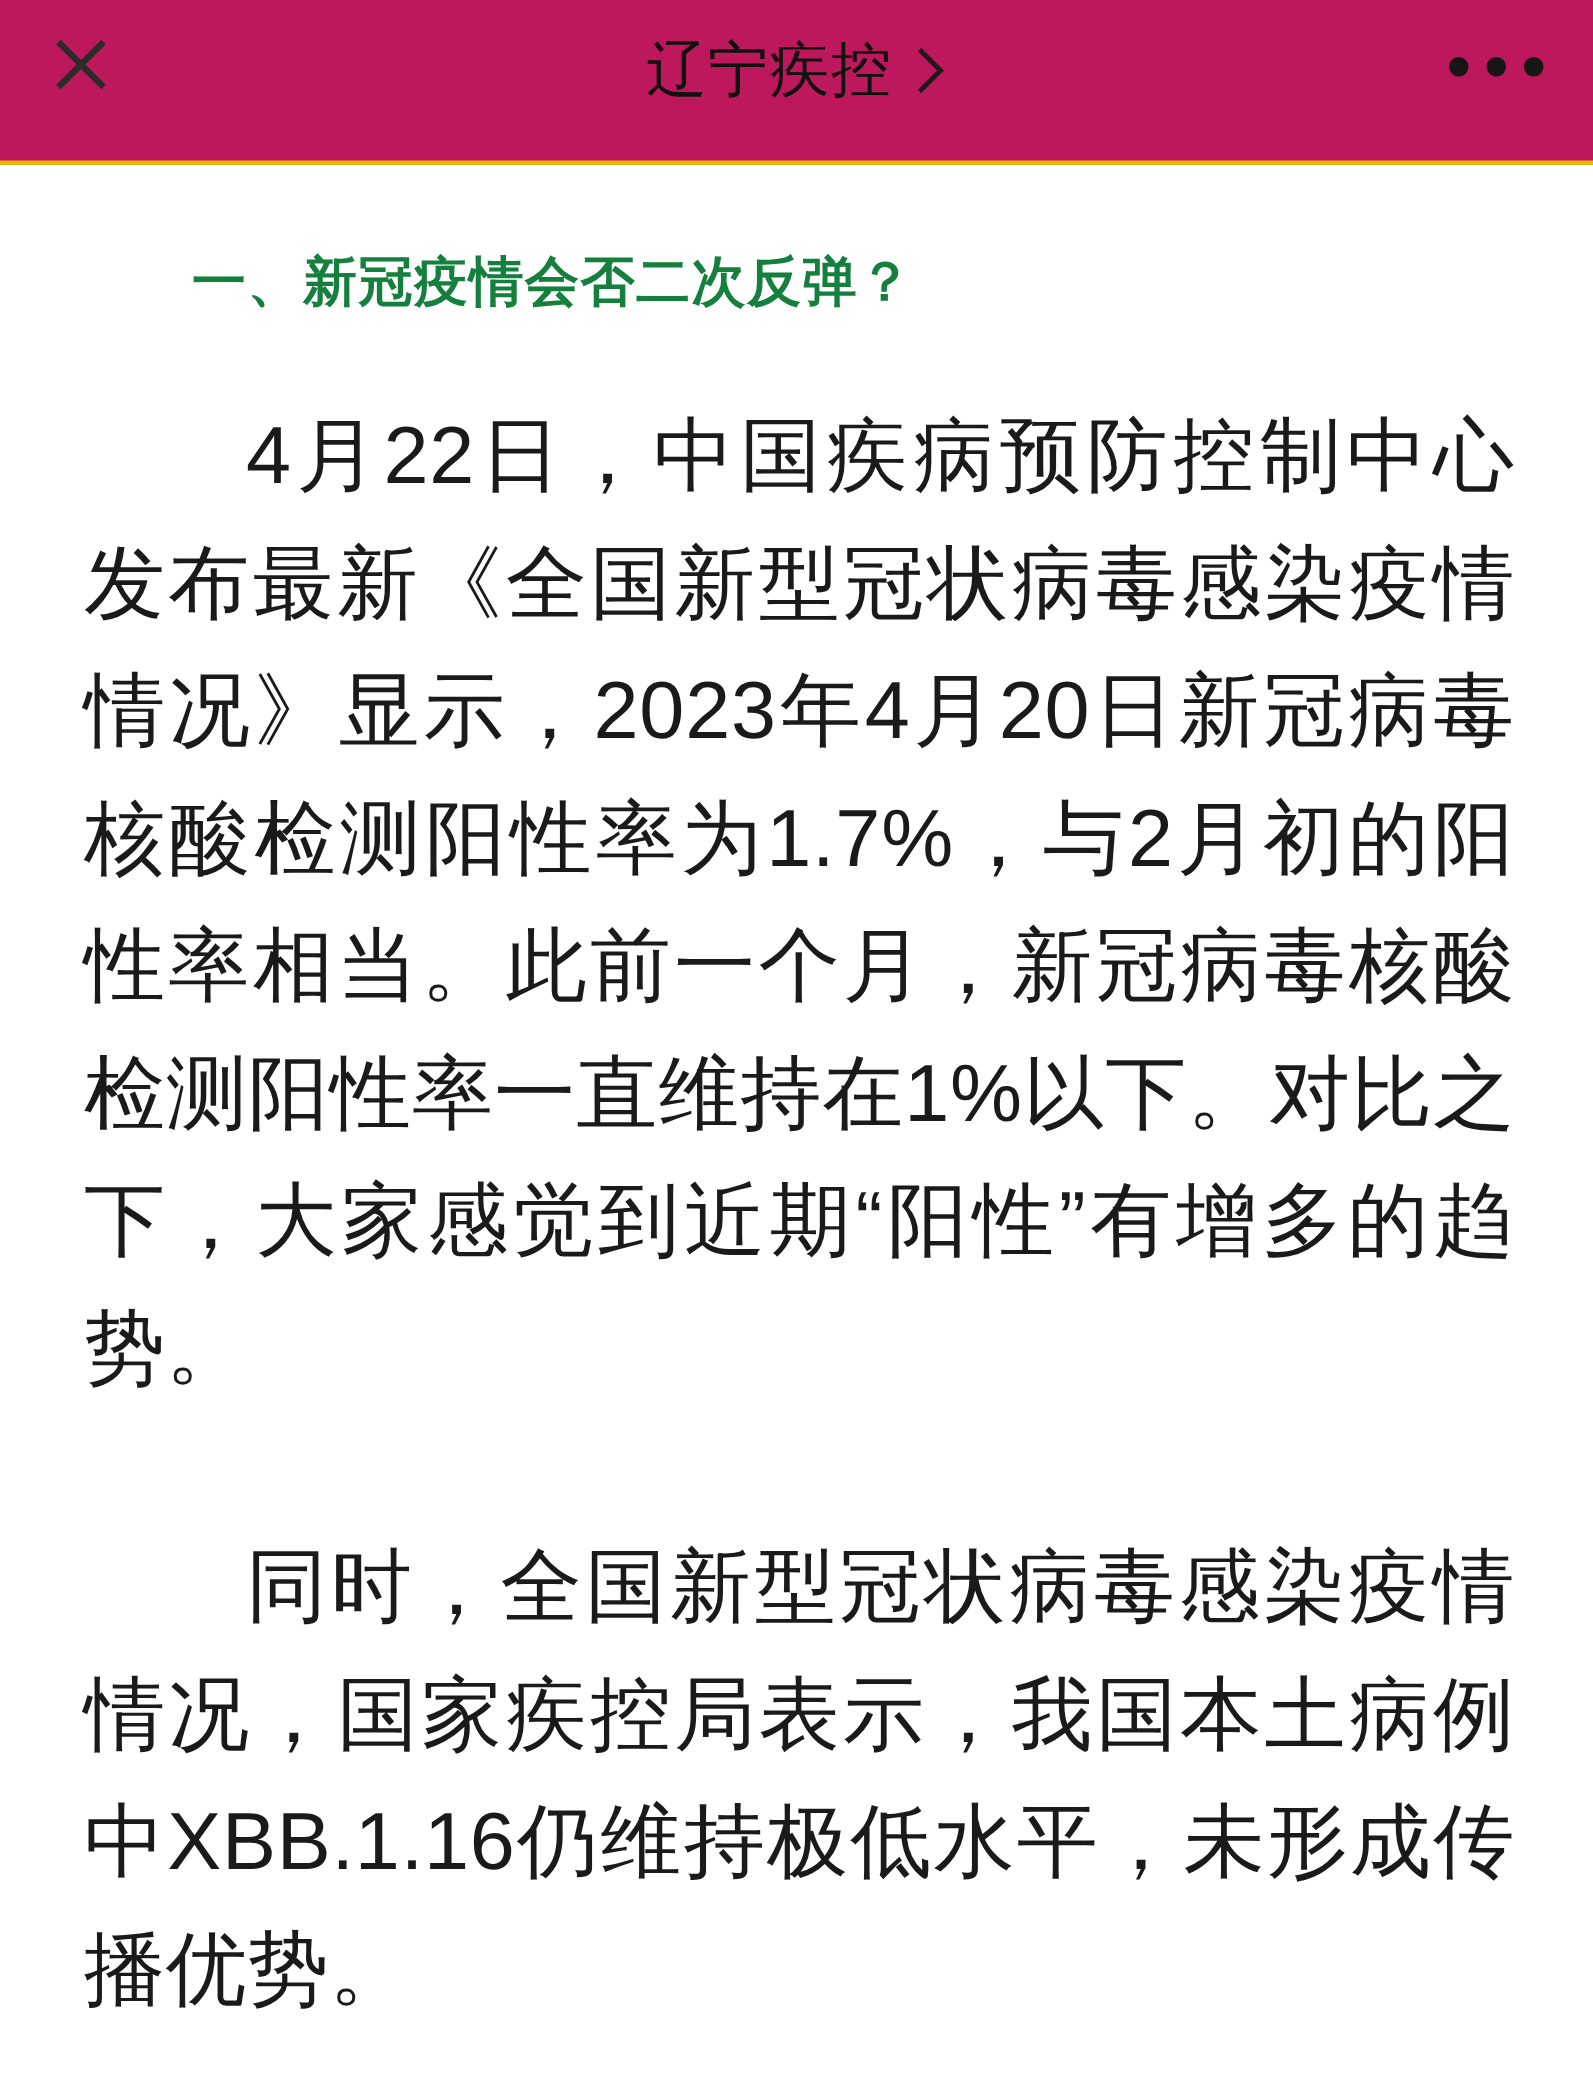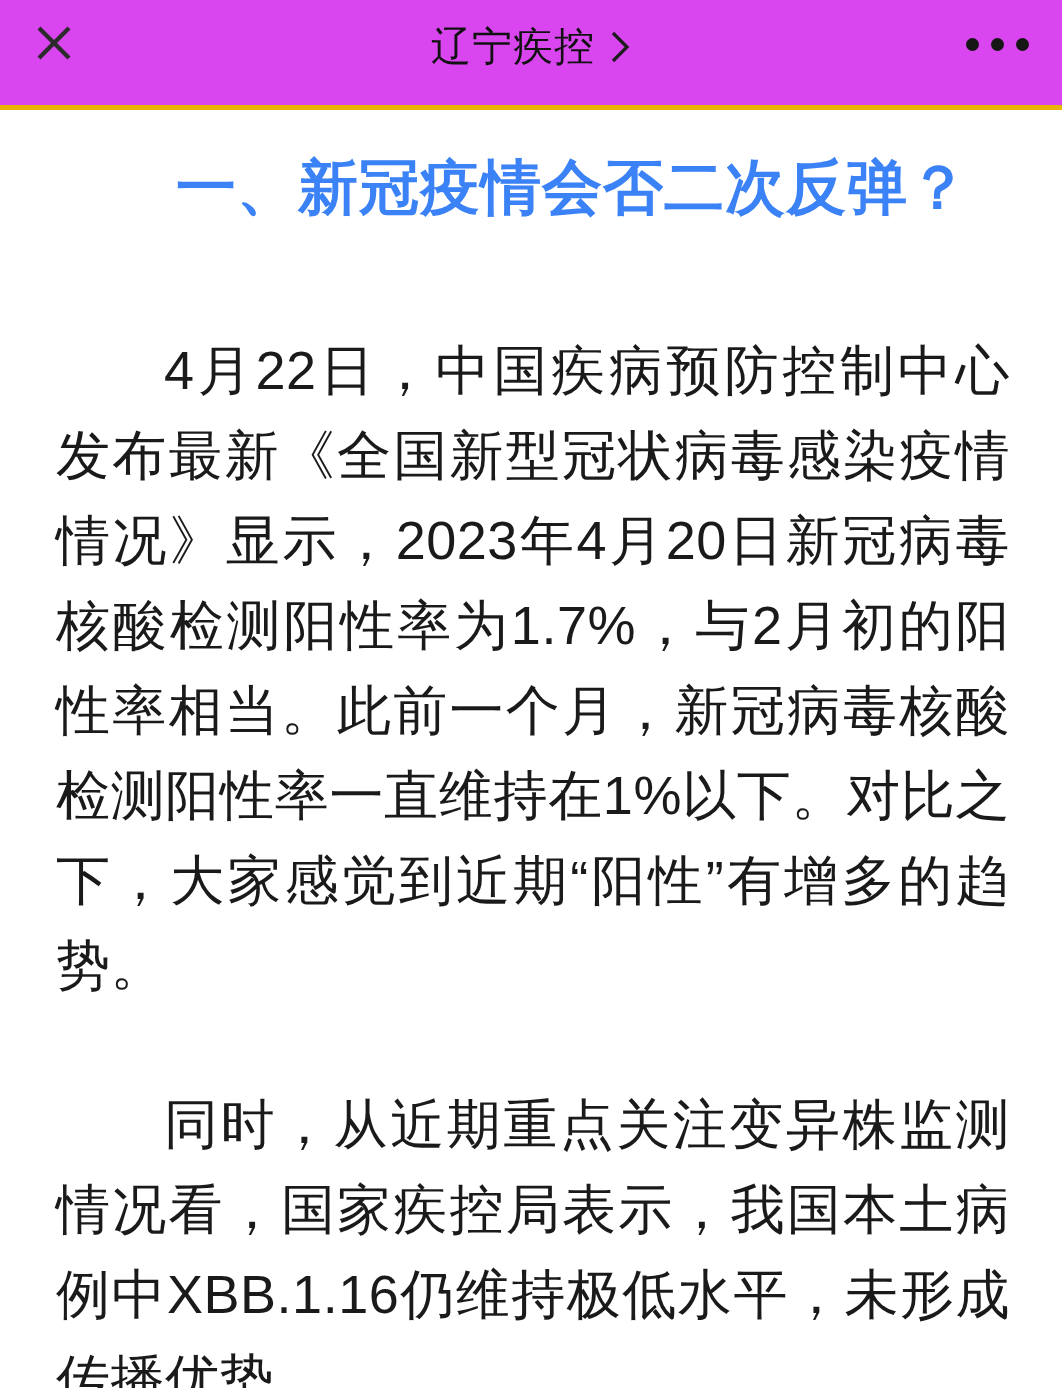--- a/index.html
+++ b/index.html
@@ -11,22 +11,22 @@
     font-family: "Liberation Sans", "DejaVu Sans", sans-serif;
     color: #191919;
     overflow: hidden;
     position: relative;
   }
 
   
   .header {
     height: 110px;
     width: 100%;
-    background: #d946ef;
-    border-bottom: 5px solid #eab308;
+    background: #be185d;
+    border-bottom: 3px solid #eab308;
     display: flex;
     align-items: center;
     position: relative;
   }
   .close-btn {
     position: absolute;
     left: 18px;
     top: 8px;
     width: 72px;
     height: 72px;
@@ -77,26 +77,26 @@
     height: 13px;
     border-radius: 50%;
     background: #161616;
   }
 
   
   .article {
     padding: 44px 52px 0 56px;
   }
   .article h1 {
-    font-size: 60px;
+    font-size: 36px;
     line-height: 68px;
     font-weight: 700;
-    color: #3b82f6;
+    color: #15803d;
     text-indent: 2em;
-    margin-bottom: 106px;
+    margin-bottom: 40px;
     letter-spacing: 1px;
   }
   .article p {
     font-size: 54px;
     line-height: 85px;
     color: #1a1a1a;
     text-align: justify;
     text-justify: inter-ideograph;
     text-indent: 2em;
     margin-bottom: 74px;
@@ -130,14 +130,14 @@
       <span class="dot"></span>
         <span class="dot"></span>
         <span class="dot"></span>
     </span>
   </button>
 </div>
 
 <div class="article">
   <h1>一、新冠疫情会否二次反弹？</h1>
   <p>4月22日，中国疾病预防控制中心发布最新《全国新型冠状病毒感染疫情情况》显示，2023年4月20日新冠病毒核酸检测阳性率为1.7%，与2月初的阳性率相当。此前一个月，新冠病毒核酸检测阳性率一直维持在1%以下。对比之下，大家感觉到近期“阳性”有增多的趋势。</p>
-  <p>同时，从近期重点关注变异株监测情况看，国家疾控局表示，我国本土病例中XBB.1.16仍维持极低水平，未形成传播优势。</p>
+  <p>同时，全国新型冠状病毒感染疫情情况，国家疾控局表示，我国本土病例中XBB.1.16仍维持极低水平，未形成传播优势。</p>
 </div>
 
 </body></html>

